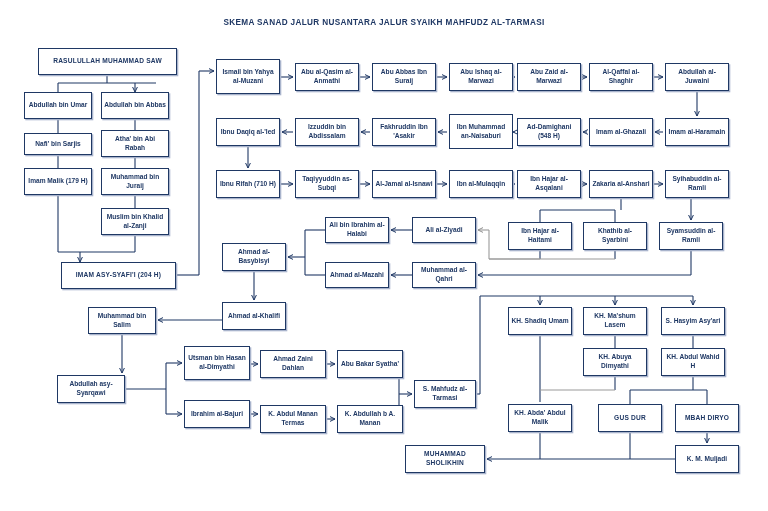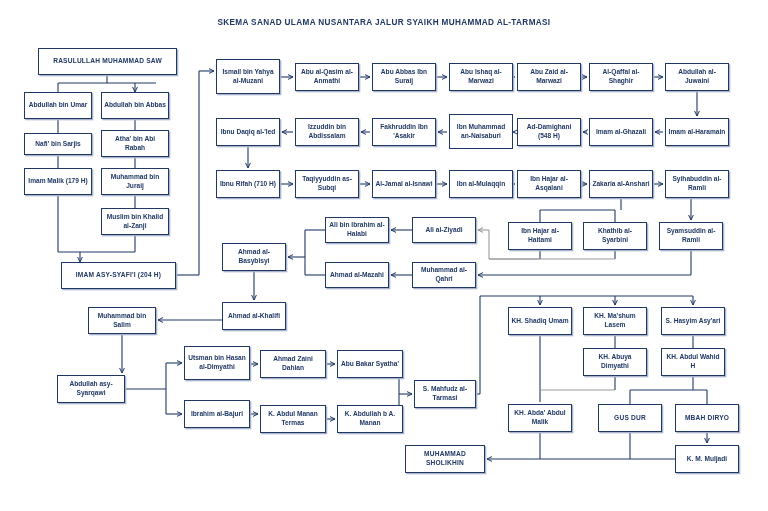--- a/index.html
+++ b/index.html
@@ -30,21 +30,21 @@
   .node span{display:block;width:100%;}
   .node.thin{border-width:1.3px;}
   .node.plain{box-shadow:none;}
   .node.caps{letter-spacing:.2px;}
 </style>
 </head>
 <body>
 
 <div id="canvas">
 
-  <div class="title">SKEMA SANAD ULAMA NUSANTARA JALUR SYAIKH MUHAMMAD AL-TARMASI</div>
+  <div class="title">SKEMA SANAD JALUR NUSANTARA JALUR SYAIKH MAHFUDZ AL-TARMASI</div>
 
   <svg id="svg-layer" viewBox="0 0 768 511" xmlns="http://www.w3.org/2000/svg">
     <defs>
       <marker id="ah" markerWidth="6" markerHeight="6" refX="5" refY="3" orient="auto" markerUnits="userSpaceOnUse">
         <path d="M0,0.6 L5,3 L0,5.4" fill="none" stroke="#1f3864" stroke-width="1"></path>
       </marker>
       <marker id="ahg" markerWidth="6" markerHeight="6" refX="5" refY="3" orient="auto" markerUnits="userSpaceOnUse">
         <path d="M0,0.6 L5,3 L0,5.4" fill="none" stroke="#8f8f8f" stroke-width="1"></path>
       </marker>
     </defs>

